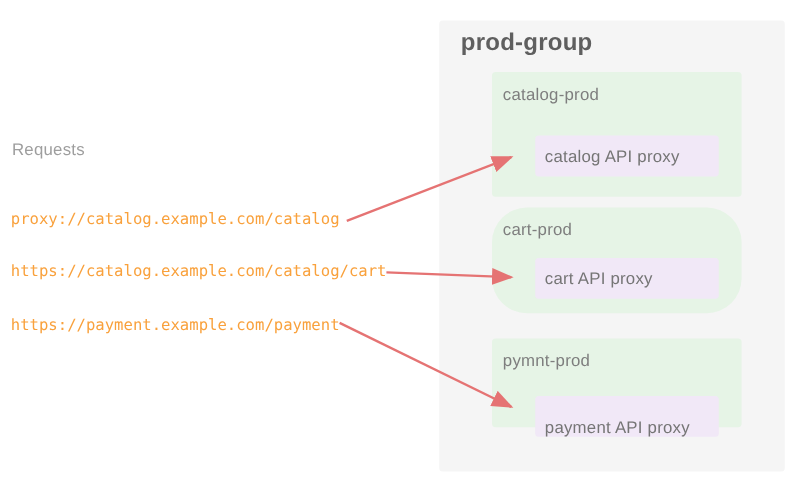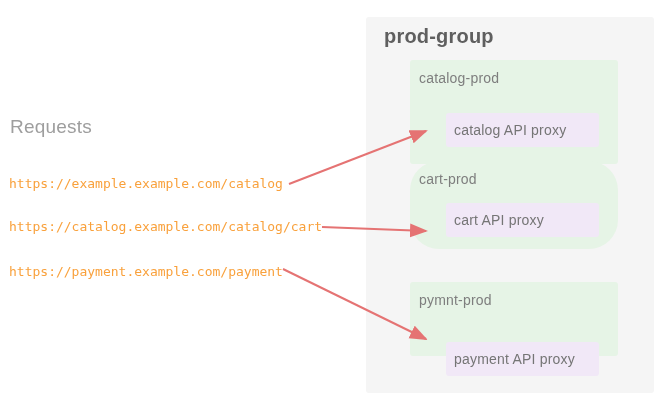--- a/index.html
+++ b/index.html
@@ -12,21 +12,21 @@
     position: relative;
     width: 668px;
     height: 405px;
     background: #ffffff;
     overflow: hidden;
   }
   .requests-heading {
     position: absolute;
     left: 10px;
     top: 116px;
-    font-size: 19px;
+    font-size: 14px;
     color: #9e9e9e;
     letter-spacing: 0.2px;
   }
   .url {
     position: absolute;
     left: 9px;
     font-family: "DejaVu Sans Mono", monospace;
     font-size: 13px;
     line-height: 15px;
     color: var(--url-text, #f9a13c);
@@ -56,21 +56,21 @@
   }
   .env-box {
     position: absolute;
     left: 32px;
     width: 208px;
     background: var(--env-bg, #e6f4e6);
     border-radius: 3px;
     margin-left: 12px;
   }
   .env-1 { top: 43px;  height: 104px; }
-  .env-2 { top: 144px; height: 88px; border-radius: 29px;  }
+  .env-2 { top: 156px; height: 88px; border-radius: 29px;  }
   .env-3 { top: 265px; height: 74px;  }
   .env-name {
     position: absolute;
     left: 9px;
     top: 10px;
     font-size: 14px;
     color: #7e7e7e;
     letter-spacing: 0.2px;
   }
   .proxy-box {
@@ -80,21 +80,21 @@
     height: 34px;
     background: var(--proxy-bg, #f1e8f7);
     border-radius: 3px;
     display: flex;
     align-items: center;
     padding-left: 8px;
     box-sizing: border-box;
   }
   .proxy-1 { top: 53px; }
   .proxy-2 { top: 42px; text-align: right; }
-  .proxy-3 { top: 60px; }
+  .proxy-3 { top: 48px; align-items: flex-end; }
   .proxy-label {
     font-size: 14px;
     color: #757575;
     letter-spacing: 0.2px;
     white-space: nowrap;
   }
   .arrow-overlay {
     position: absolute;
     left: 0;
     top: 0;
@@ -111,21 +111,21 @@
     fill: var(--arrow, #e57373);
   }
 </style>
 </head>
 <body>
 
 <div class="stage">
 
   <div class="requests-heading">Requests</div>
 
-  <div class="url url-1">https://example.example.com/catalog</div>
+  <div class="url url-1">proxy://catalog.example.com/catalog</div>
   <div class="url url-3">https://payment.example.com/payment</div>
   <div class="url url-2">https://catalog.example.com/catalog/cart</div>
 
   <div class="group-box">
     <div class="group-title">prod-group</div>
 
     <div class="env-box env-1">
       <div class="env-name">catalog-prod</div>
       <div class="proxy-box proxy-1">
         <span class="proxy-label">catalog API proxy</span>

